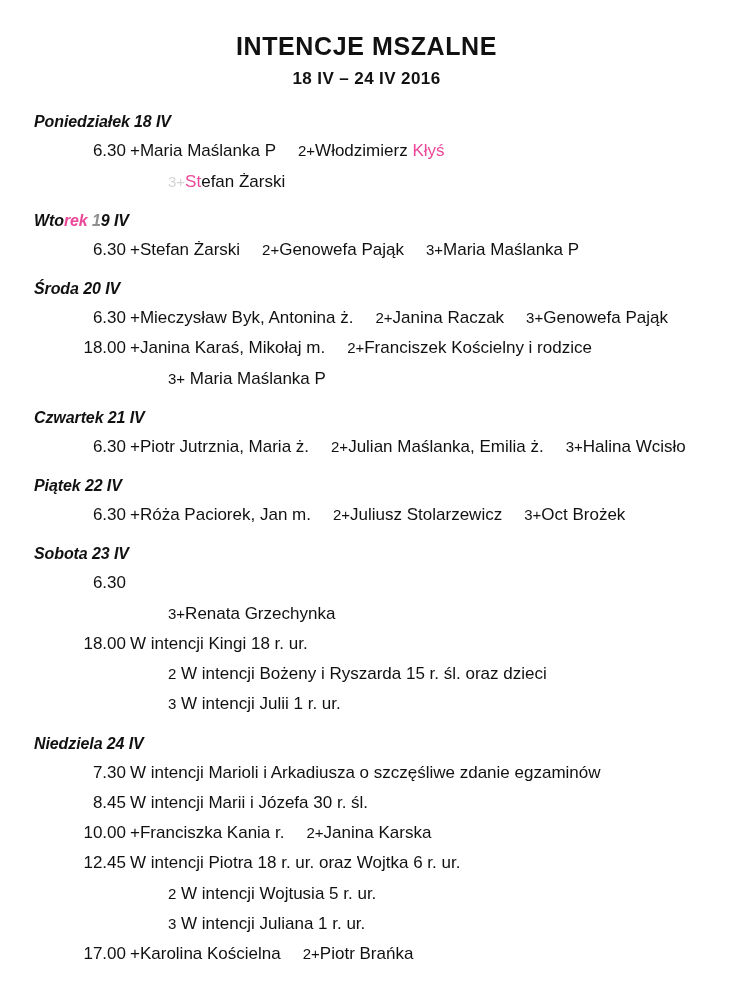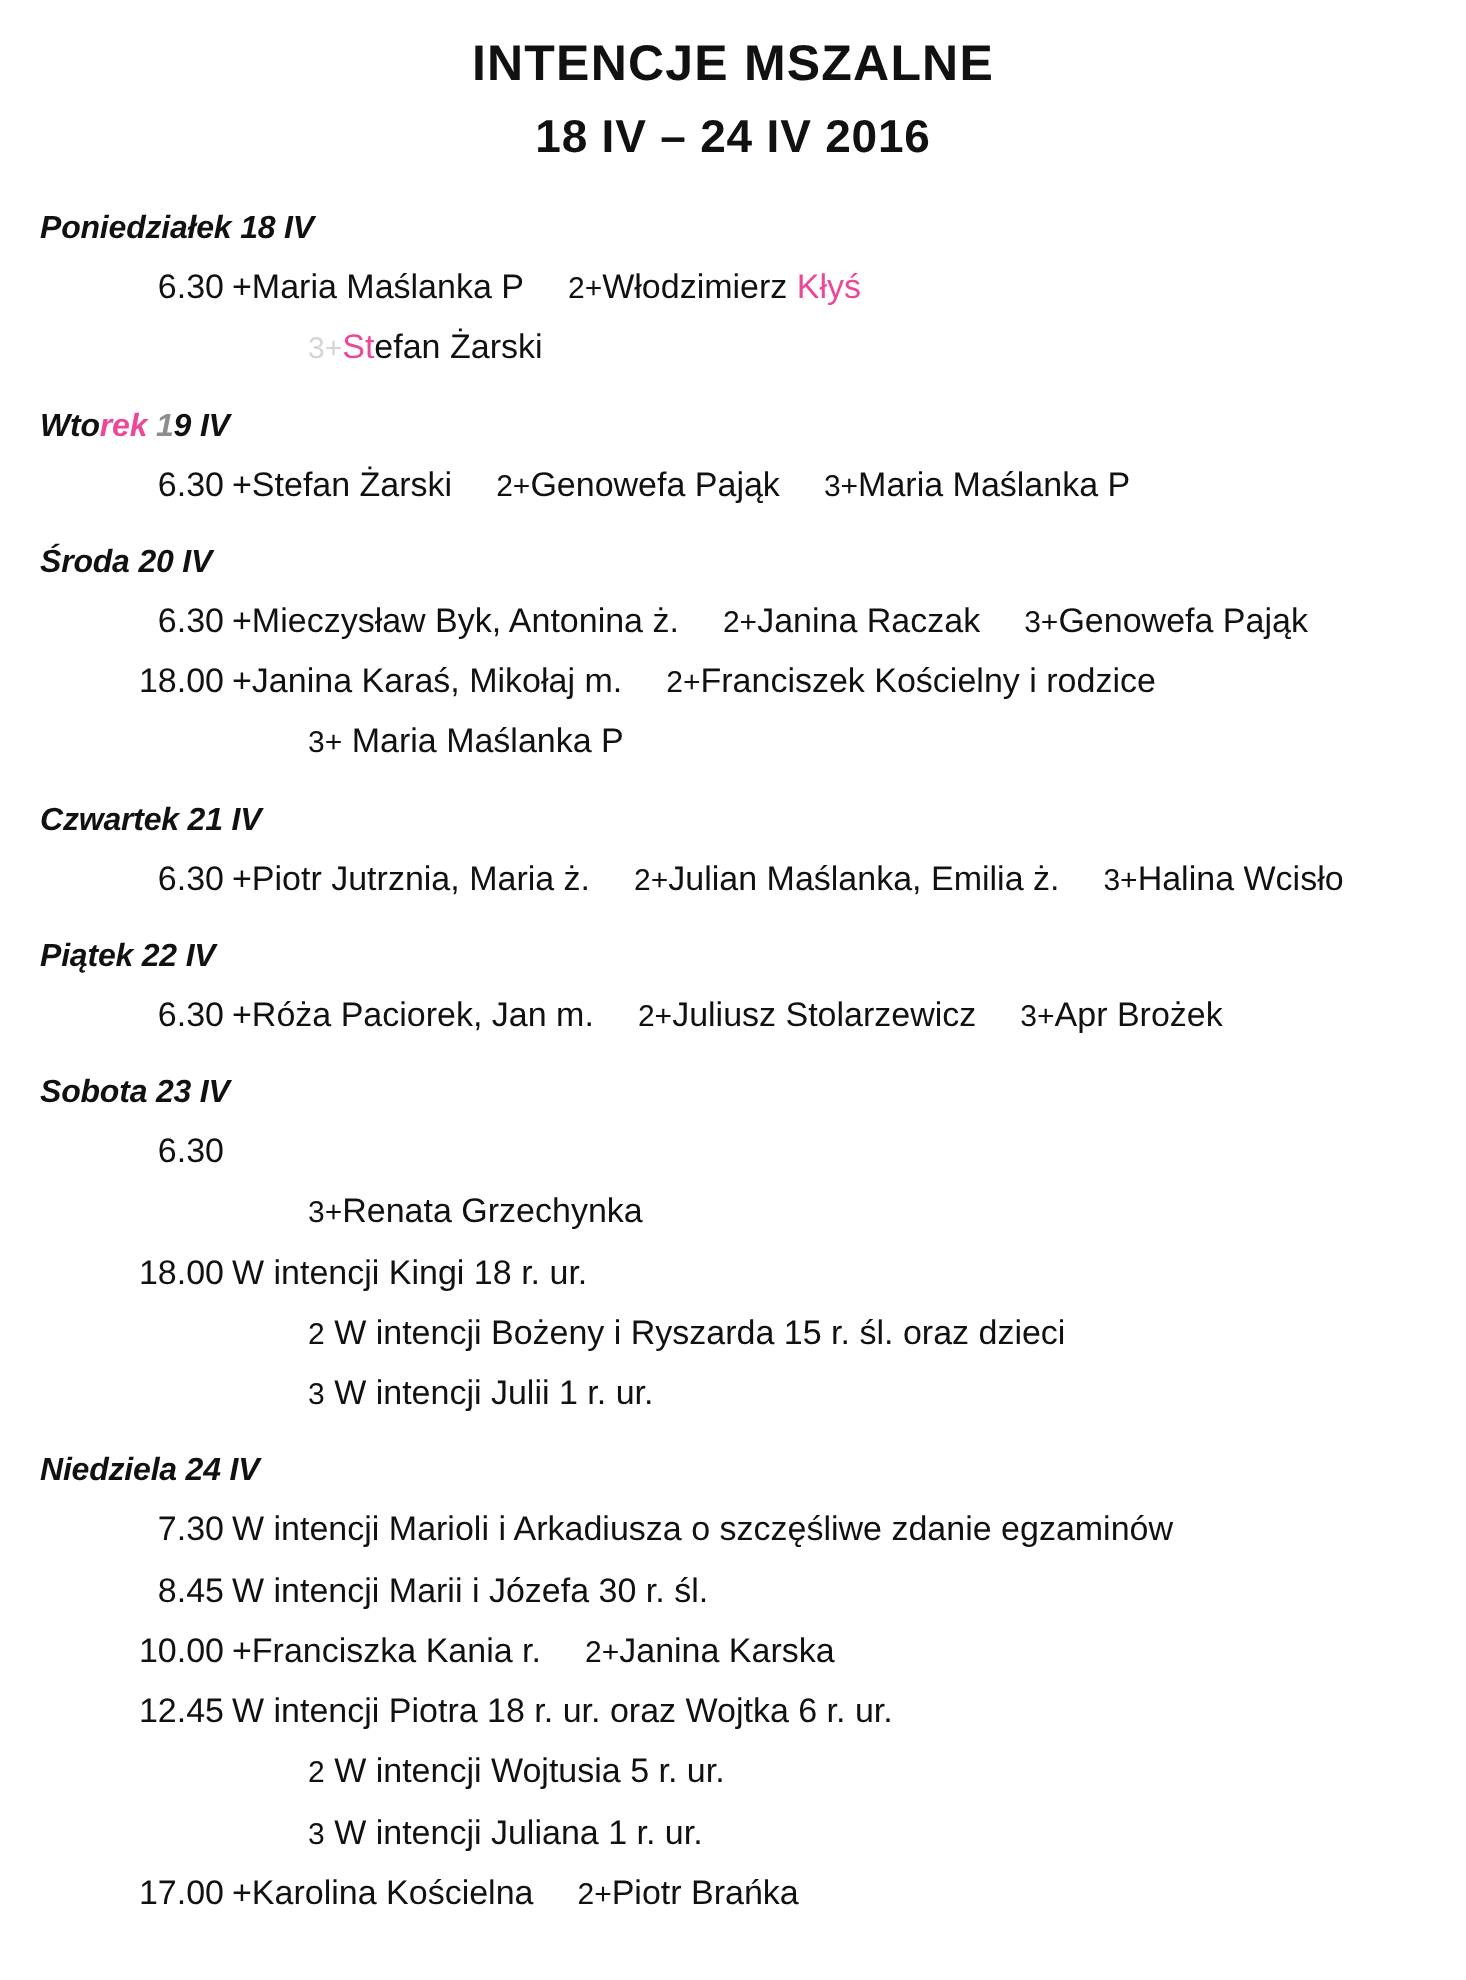--- a/index.html
+++ b/index.html
@@ -14,38 +14,38 @@
     font-family: "Liberation Sans", "DejaVu Sans", sans-serif;
     color: #111111;
     overflow: hidden;
     position: relative;
   }
 
   .page {
     width: 733px;
     height: 711px;
     box-sizing: border-box;
-    padding: 4px;
+    padding: 18px;
     position: relative;
   }
 
   
   .title-block {
     text-align: center;
     padding-top: 14px;
   }
   .doc-title {
     font-size: 25px;
     font-weight: bold;
     letter-spacing: 0.6px;
     line-height: 1.15;
     margin: 0;
   }
   .doc-subtitle {
-    font-size: 23px;
+    font-size: 17px;
     font-weight: bold;
     letter-spacing: 0.4px;
     line-height: 1.15;
     margin: 8px 0 0 0;
   }
 
   
   .days {
     margin-top: 24px;
   }
@@ -159,21 +159,21 @@
         <div class="day-heading">Czwartek 21 IV</div>
         <div class="entry">
           <div class="entry-time">6.30</div>
           <div class="entry-text"><span>+Piotr Jutrznia, Maria ż.</span><span class="gap"></span><span class="marker">2+</span><span>Julian Maślanka, Emilia ż.</span><span class="gap"></span><span class="marker">3+</span><span>Halina Wcisło</span></div>
         </div>
       </div>
       <div class="day-section">
         <div class="day-heading">Piątek 22 IV</div>
         <div class="entry">
           <div class="entry-time">6.30</div>
-          <div class="entry-text"><span>+Róża Paciorek, Jan m.</span><span class="gap"></span><span class="marker">2+</span><span>Juliusz Stolarzewicz</span><span class="gap"></span><span class="marker">3+</span><span>Apr Brożek</span></div>
+          <div class="entry-text"><span>+Róża Paciorek, Jan m.</span><span class="gap"></span><span class="marker">2+</span><span>Juliusz Stolarzewicz</span><span class="gap"></span><span class="marker">3+</span><span>Oct Brożek</span></div>
         </div>
       </div>
       <div class="day-section">
         <div class="day-heading">Sobota 23 IV</div>
         <div class="entry">
           <div class="entry-time">6.30</div>
         </div>
         <div class="entry cont">
           <div class="entry-time"></div>
           <div class="entry-text"><span class="marker">3+</span><span>Renata Grzechynka</span></div>

